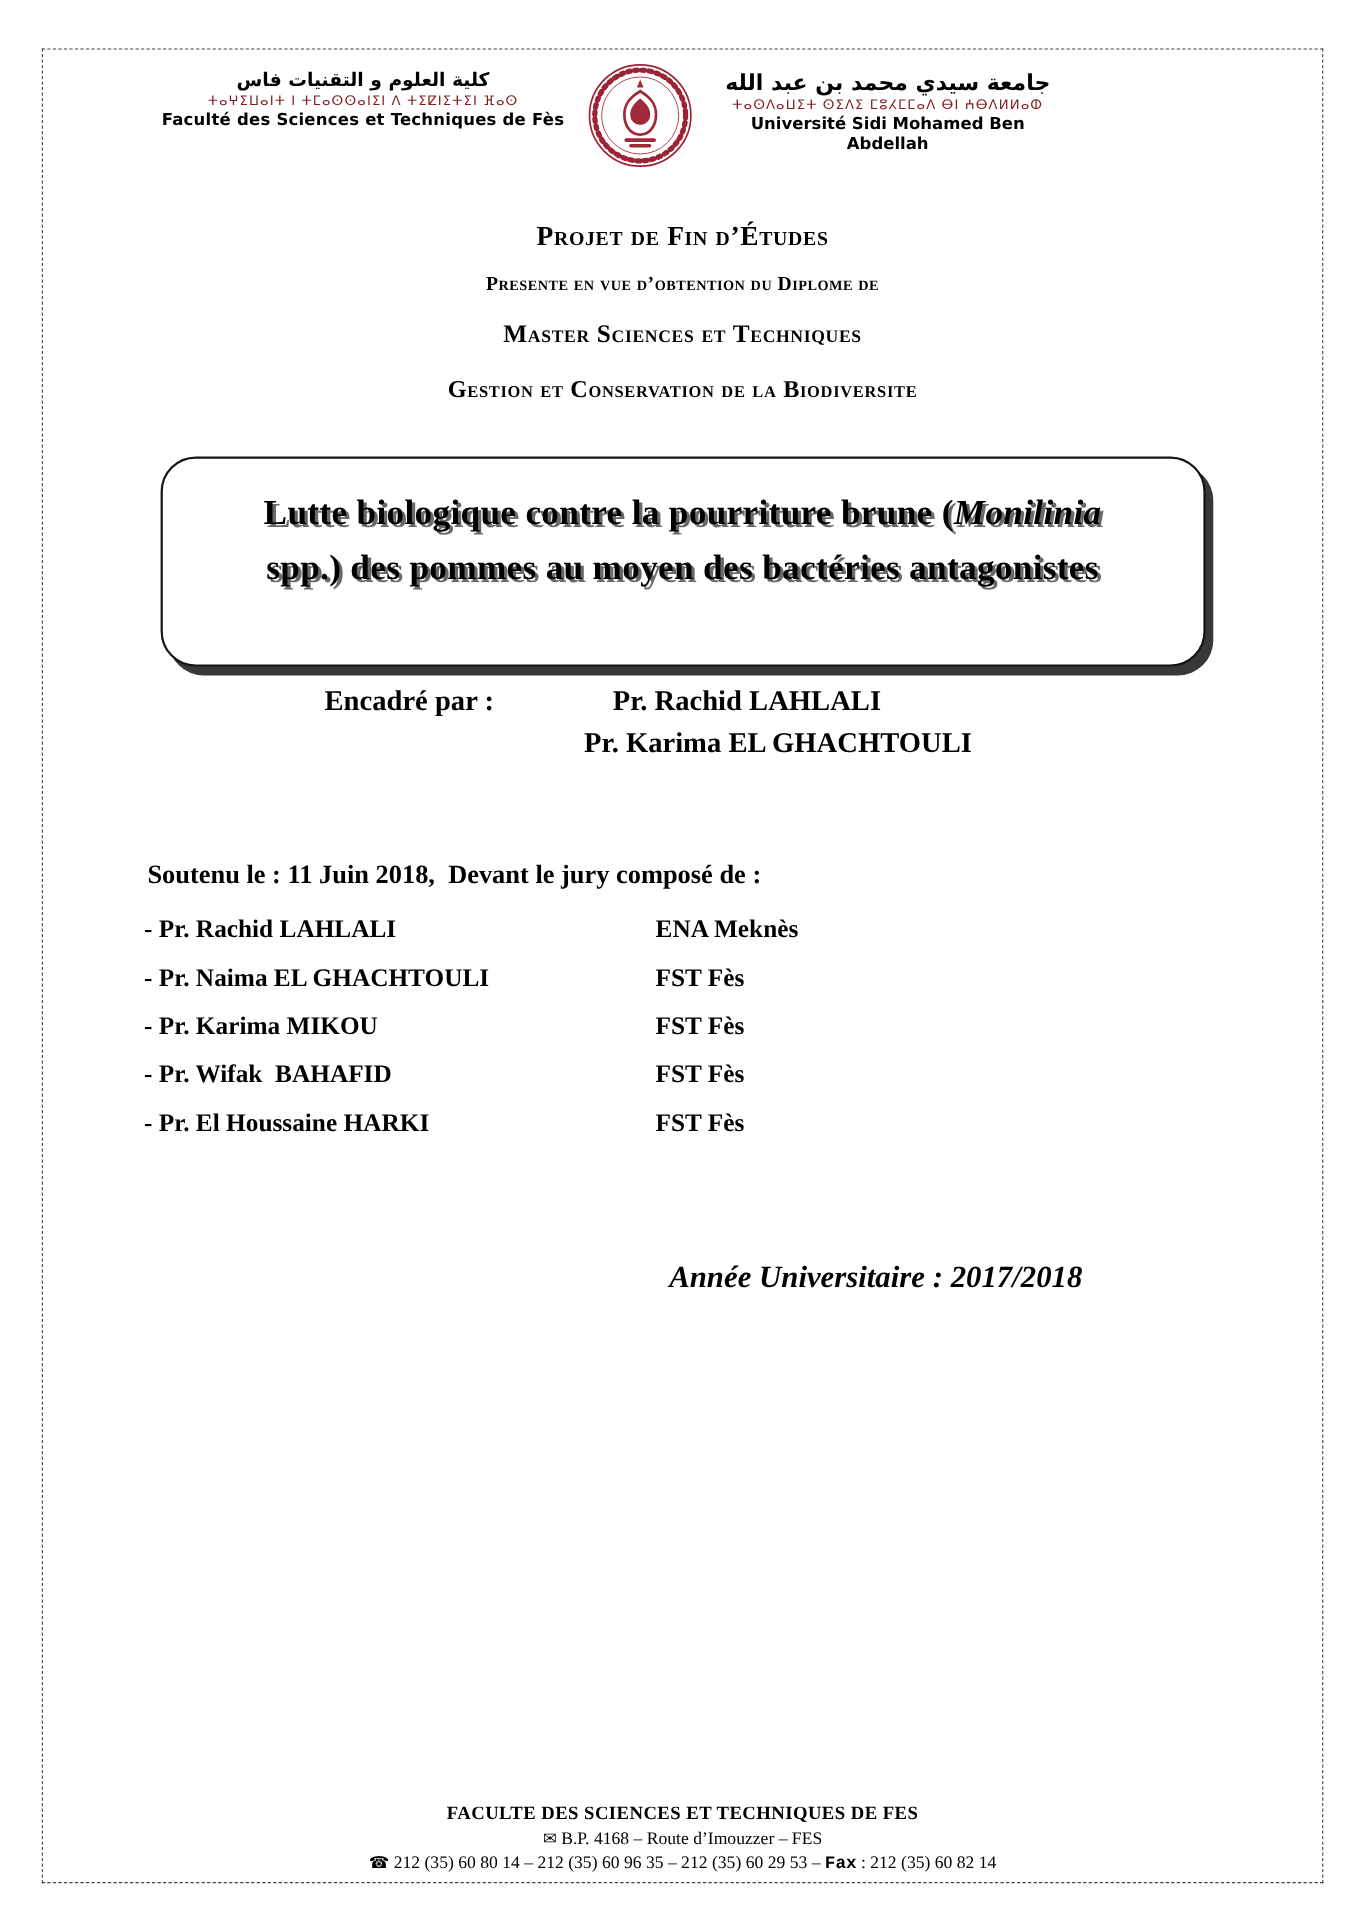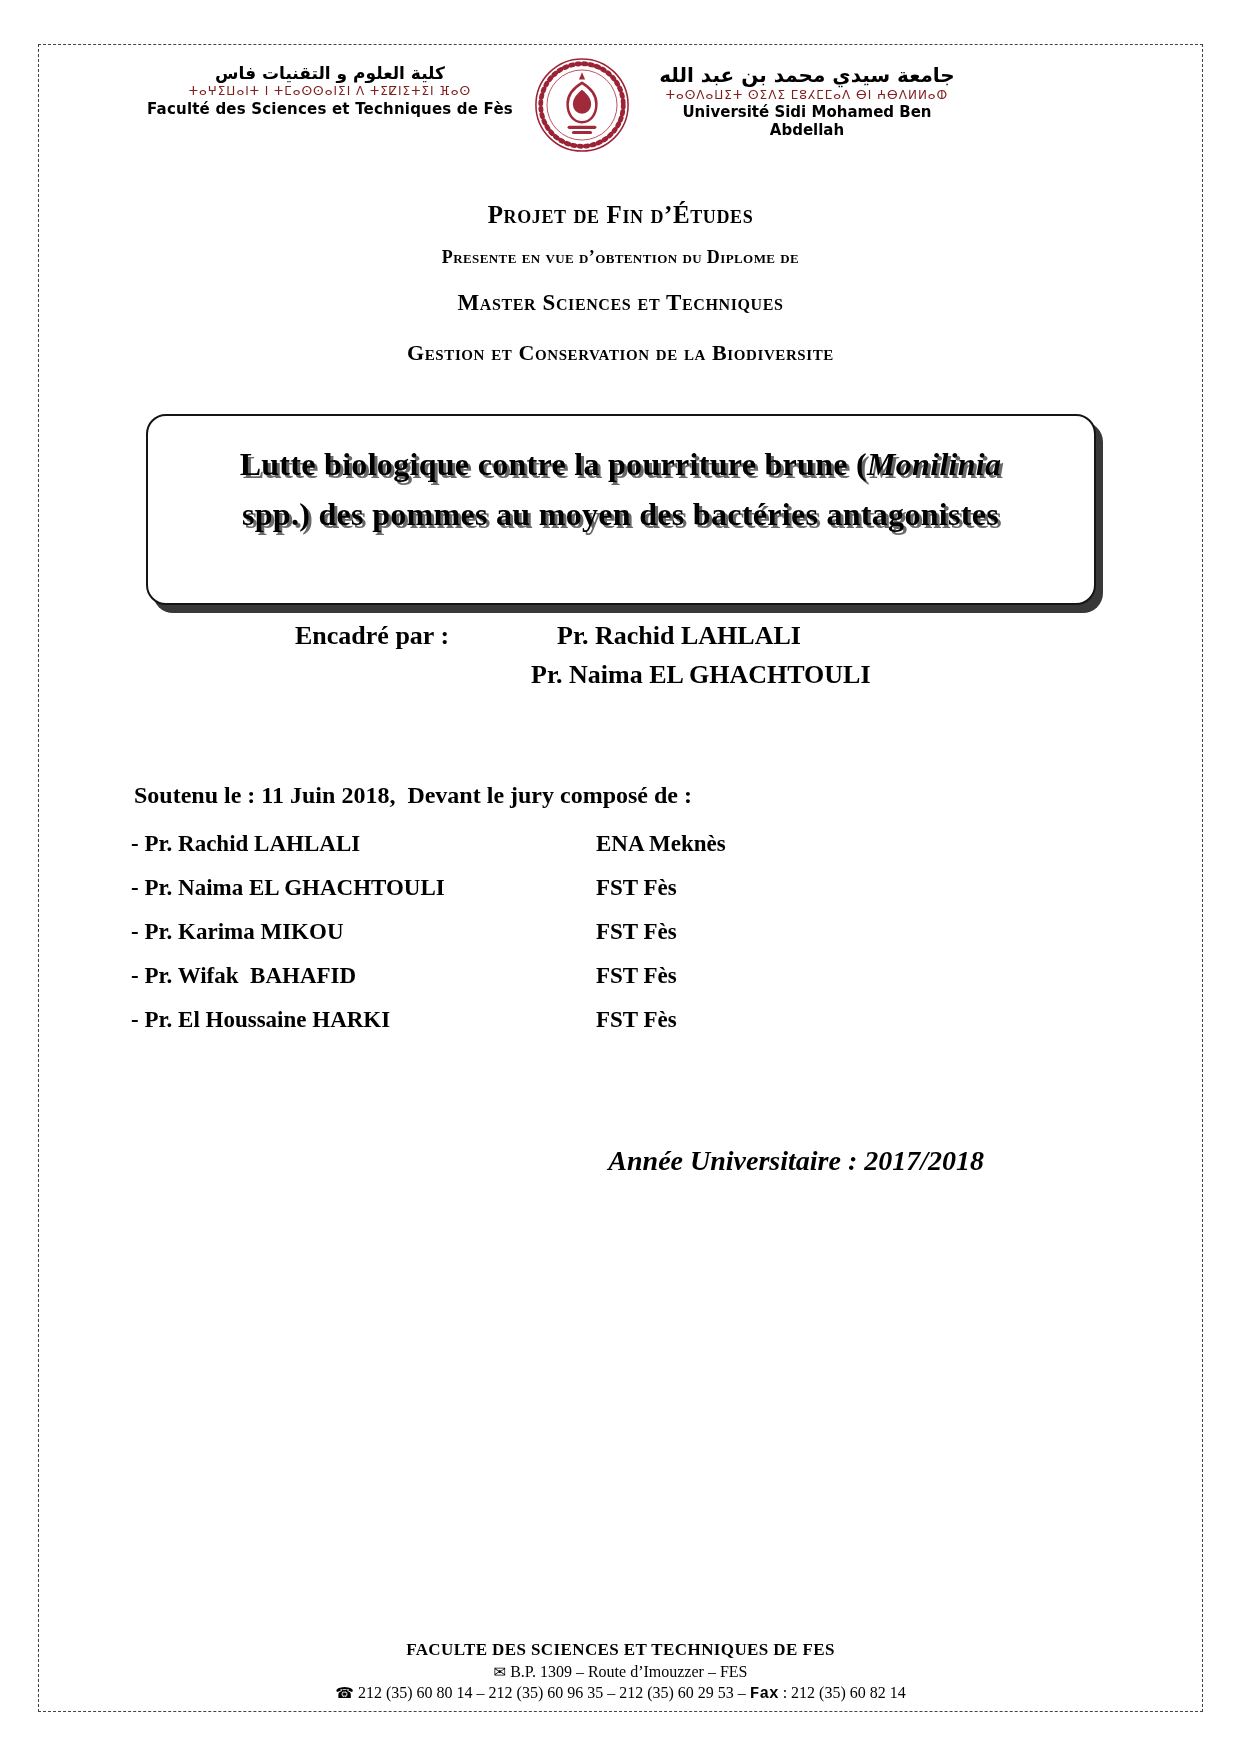--- a/index.html
+++ b/index.html
@@ -57,21 +57,21 @@
   .h2 { margin-top: 18px; font-size: 18px; letter-spacing: 0.4px; }
   .h3 { margin-top: 22px; font-size: 23px; letter-spacing: 0.6px; }
   .h4 { margin-top: 24px; font-size: 22px; letter-spacing: 0.6px; }
 
   
   .title-box {
     width: 950px;
     margin: 48px auto 0;
     box-sizing: border-box;
     border: 2.5px solid #141414;
-    border-radius: 20px;
+    border-radius: 32px;
     background: #fff;
     box-shadow: 7px 8px 0 0 #383838;
     padding: 24px 18px 64px;
   }
   .title-text {
     text-align: center;
     font-size: 32px;
     font-weight: bold;
     line-height: 1.55;
     letter-spacing: 0.3px;
@@ -182,21 +182,21 @@
       <div><span>Lutte biologique contre la pourriture brune (</span><em>Monilinia</em></div>
       <div>spp.) des pommes au moyen des bactéries antagonistes</div>
     </div>
   </div>
 
 
   <div class="encadre-row">
     <span class="encadre-label">Encadré par :</span>
     <span>Pr. Rachid LAHLALI</span>
   </div>
-  <div class="supervisor2">Pr. Naima EL GHACHTOULI</div>
+  <div class="supervisor2">Pr. Karima EL GHACHTOULI</div>
 
   <div class="soutenu">Soutenu le : 11 Juin 2018,  Devant le jury composé de :</div>
 
   <div class="jury">
     <div class="jury-row">
       <span>- Pr. Rachid LAHLALI</span>
       <span>ENA Meknès</span>
     </div>
     <div class="jury-row">
       <span>- Pr. Naima EL GHACHTOULI</span>
@@ -215,21 +215,21 @@
       <span>FST Fès</span>
     </div>
   </div>
 
   <div class="annee">Année Universitaire : 2017/2018</div>
 
   <div class="footer">
     <div class="footer-faculty">FACULTE DES SCIENCES ET TECHNIQUES DE FES</div>
     <div class="footer-line">
       <span class="footer-icon">✉</span>
-      <span>B.P. 1309 – Route d’Imouzzer – FES</span>
+      <span>B.P. 4168 – Route d’Imouzzer – FES</span>
     </div>
     <div class="footer-line">
       <span class="footer-icon">☎</span>
       <span>212 (35) 60 80 14 – 212 (35) 60 96 35 – 212 (35) 60 29 53 – </span><b>Fax</b><span> : 212 (35) 60 82 14</span>
     </div>
   </div>
 
 </div>
 
 </body></html>

